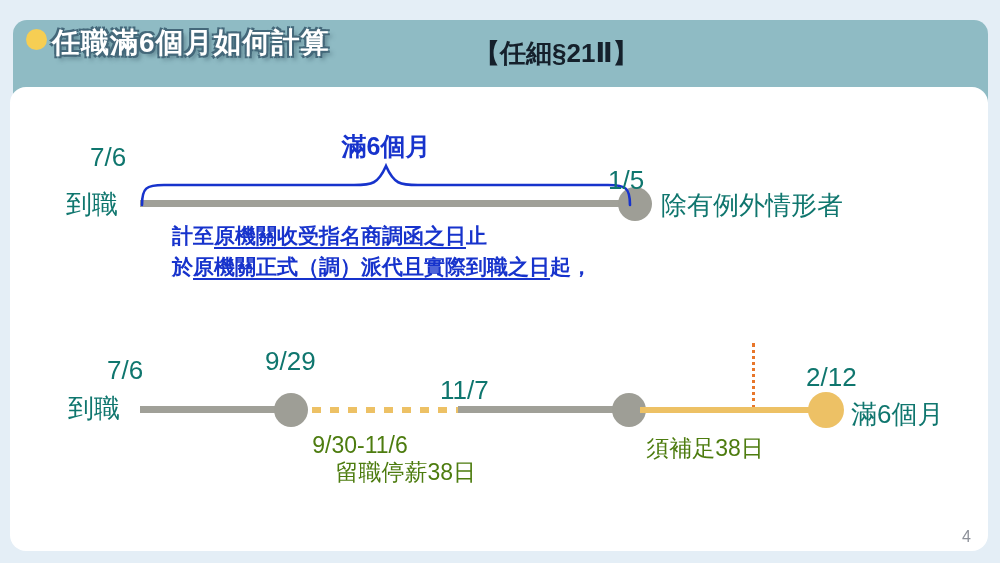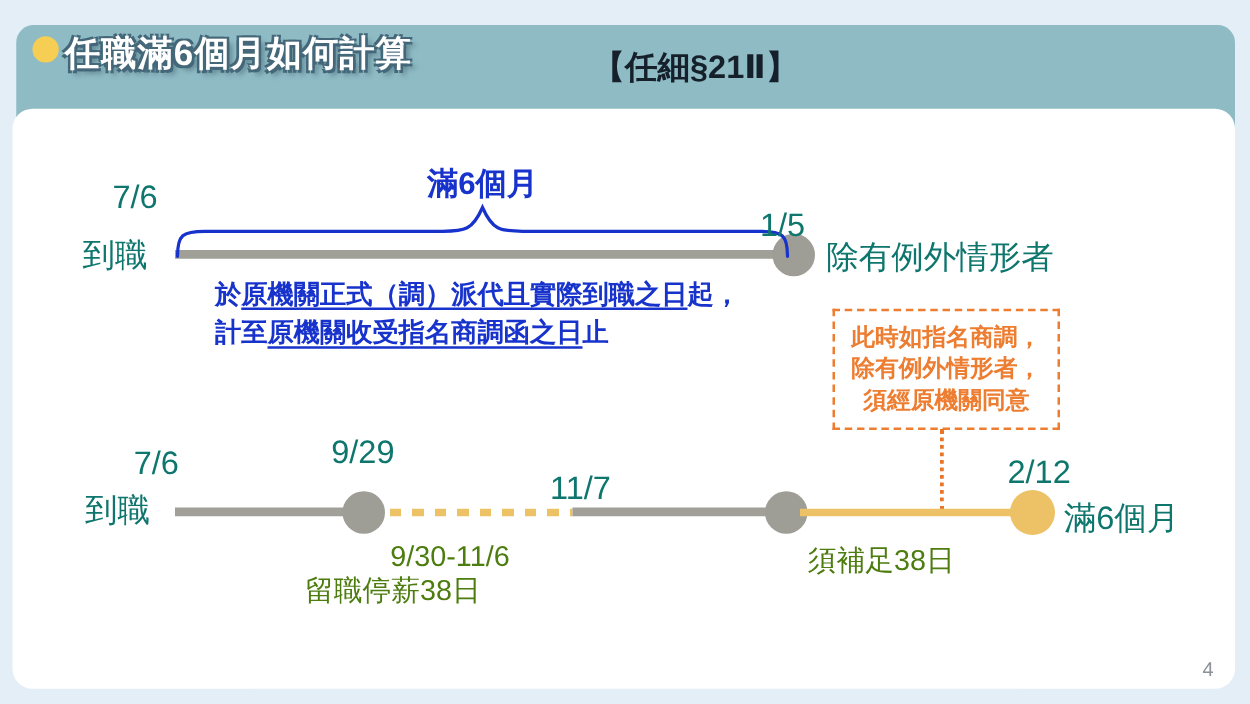--- a/index.html
+++ b/index.html
@@ -103,29 +103,24 @@
 
   <svg class="brace-svg" width="496" height="50" viewBox="0 0 496 50">
     <path d="M 4 47 C 4 30 8 27 26 27 L 216 27 C 234 27 240 26 248 8 C 256 26 262 27 280 27 L 470 27 C 488 27 492 30 492 47" fill="none" stroke="#1733CC" stroke-width="2.6" stroke-linecap="round"></path>
   </svg>
   <div class="brace-label">滿6個月</div>
 
   <span class="lbl" style="left:608px; top:143px;margin-top:22px;">1/5</span>
   <span class="lbl" style="left:661px; top:188px;">除有例外情形者</span>
 
   <div class="blue-note">
+    <div><span>計至</span><u>原機關收受指名商調函之日</u><span>止</span></div>
     <div><span>於</span><u>原機關正式（調）派代且實際到職之日</u><span>起，</span></div>
-    <div><span>計至</span><u>原機關收受指名商調函之日</u><span>止</span></div>
   </div>
 
-  <div class="orange-callout">
-    <div>此時如指名商調，</div>
-    <div>除有例外情形者，</div>
-    <div>須經原機關同意</div>
-  </div>
   <div class="callout-connector"></div>
 
   <span class="lbl" style="left:107px; top:355px;">7/6</span>
   <span class="lbl" style="left:68px; top:391px;">到職</span>
 
   <div class="bar-gray" style="left:140px; top:406px; width:152px;"></div>
   <div class="dot-gray" style="left:274px; top:393px;"></div>
   <span class="lbl" style="left:253px; top:346px;margin-left:12px;">9/29</span>
 
   <div class="bar-dashed" style="left:312px; top:407px; width:146px;"></div>
@@ -134,17 +129,17 @@
   <div class="bar-gray" style="left:458px; top:406px; width:158px;"></div>
   <div class="dot-gray" style="left:612px; top:393px;"></div>
 
   <div class="bar-gold" style="left:640px; top:407px; width:186px;"></div>
   <div class="dot-gold" style="left:808px; top:392px;"></div>
 
   <span class="lbl" style="left:806px; top:362px;">2/12</span>
   <span class="lbl" style="left:851px; top:397px;">滿6個月</span>
 
   <div class="lbl-sm" style="left:260px; top:432px; width:200px; text-align:center;">9/30-11/6</div>
-  <div class="lbl-sm" style="left:244px; top:457px; width:200px; text-align:left;">留職停薪38日</div>
+  <div class="lbl-sm" style="left:276px; top:457px; width:200px; text-align:right;">留職停薪38日</div>
   <div class="lbl-sm" style="left:625px; top:433px; width:160px; text-align:center;">須補足38日</div>
 
   <div class="page-number">4</div>
 </div>
 
 </body></html>

